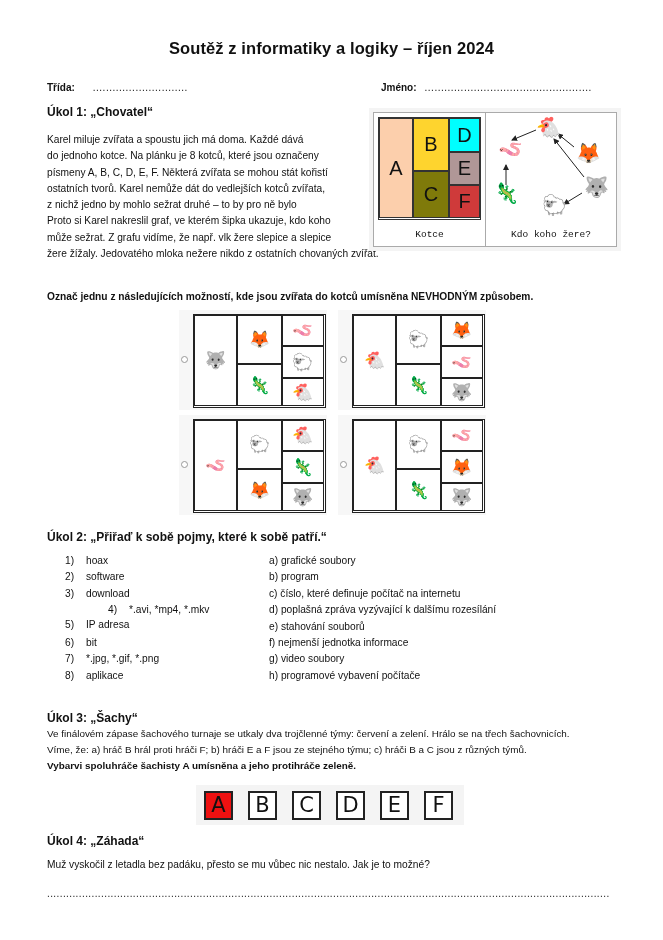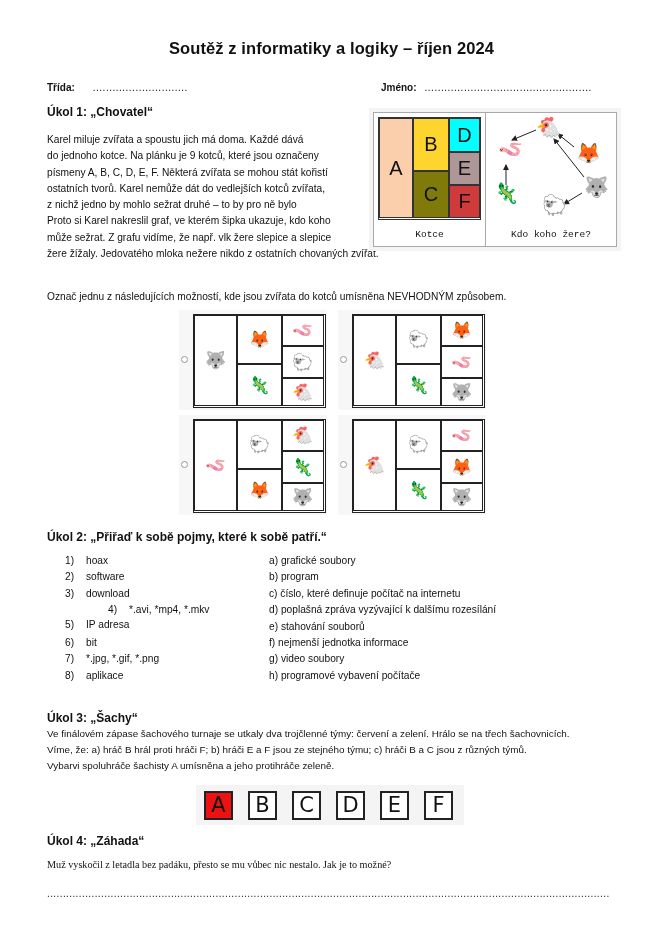--- a/index.html
+++ b/index.html
@@ -4,21 +4,21 @@
 <style>
   * { box-sizing: border-box; margin: 0; padding: 0; }
   html, body { width: 663px; height: 940px; background: #ffffff; overflow: hidden; }
   body { font-family: "Liberation Sans", sans-serif; color: #111; position: relative; font-size: 10.5px; }
   .abs { position: absolute; }
   .title { left: 0; width: 663px; top: 39px; text-align: center; font-size: 16.5px; font-weight: bold; letter-spacing: 0.1px; }
   .field { font-size: 10px; font-weight: bold; }
   .field .dots { font-weight: normal; letter-spacing: 0.5px; margin-left: 18px; }
   h2 { font-size: 12px; font-weight: bold; }
   .para { font-size: 10.2px; line-height: 16.3px; }
-  .bold { font-weight: normal; }
+  .bold { font-weight: bold; }
   
   .figure { left: 369px; top: 108px; width: 252px; height: 143px; background: #f4f4f4; padding: 4px; }
   .figure-inner { width: 244px; height: 135px; background: #fff; border: 1px solid #aaa; display: flex; }
   .pens-panel { width: 112px; border-right: 1px solid #aaa; position: relative; }
   .graph-panel { flex: 1; position: relative; }
   .pens { position: absolute; left: 4px; top: 4px; width: 103px; height: 103px; border: 1.5px solid #333; }
   .pen { position: absolute; border: 1px solid #333; display: flex; align-items: center; justify-content: center; font-size: 20px; color: #111; }
   .caption { position: absolute; bottom: 6px; left: 0; right: 0; text-align: center; font-size: 9.5px; font-family: Liberation Mono, monospace; }
   .animal { position: absolute; font-size: 20px; line-height: 1; }
   
@@ -41,21 +41,21 @@
 <div class="abs field" style="left:47px; top:82px;">
   <span>Třída:</span><span class="dots">.............................</span>
 </div>
 <div class="abs field" style="left:381px; top:82px;">
   <span>Jméno:</span><span class="dots" style="margin-left:8px;">...................................................</span>
 </div>
 
 <h2 class="abs" style="left:47px; top:105px;">Úkol 1: „Chovatel“</h2>
 <div class="abs para" style="left:47px; top:132px; width:340px;">
   <div>Karel miluje zvířata a spoustu jich má doma. Každé dává</div>
-  <div>do jednoho kotce. Na plánku je 9 kotců, které jsou označeny</div>
+  <div>do jednoho kotce. Na plánku je 8 kotců, které jsou označeny</div>
   <div>písmeny A, B, C, D, E, F. Některá zvířata se mohou stát kořistí</div>
   <div>ostatních tvorů. Karel nemůže dát do vedlejších kotců zvířata,</div>
   <div>z nichž jedno by mohlo sežrat druhé – to by pro ně bylo</div>
   <div>Proto si Karel nakreslil graf, ve kterém šipka ukazuje, kdo koho</div>
   <div>může sežrat. Z grafu vidíme, že např. vlk žere slepice a slepice</div>
   <div style="white-space:nowrap;">žere žížaly. Jedovatého mloka nežere nikdo z ostatních chovaných zvířat.</div>
 </div>
 
 <div class="abs figure">
   <div class="figure-inner">
@@ -176,14 +176,14 @@
 <div class="abs chess-bar">
   <div class="chess-box" style="background:#ee1111;">A</div>
   <div class="chess-box">B</div>
   <div class="chess-box">C</div>
   <div class="chess-box">D</div>
   <div class="chess-box">E</div>
   <div class="chess-box">F</div>
 </div>
 
 <h2 class="abs" style="left:47px; top:834px;">Úkol 4: „Záhada“</h2>
-<div class="abs para" style="left:47px; top:857px; white-space:nowrap;font-family:Liberation Serif, serif;">Muž vyskočil z letadla bez padáku, přesto se mu vůbec nic nestalo. Jak je to možné?</div>
+<div class="abs para" style="left:47px; top:857px; white-space:nowrap;">Muž vyskočil z letadla bez padáku, přesto se mu vůbec nic nestalo. Jak je to možné?</div>
 <div class="abs dotline" style="left:47px; top:888px; width:563px;">......................................................................................................................................................................................................</div>
 
 </body></html>

